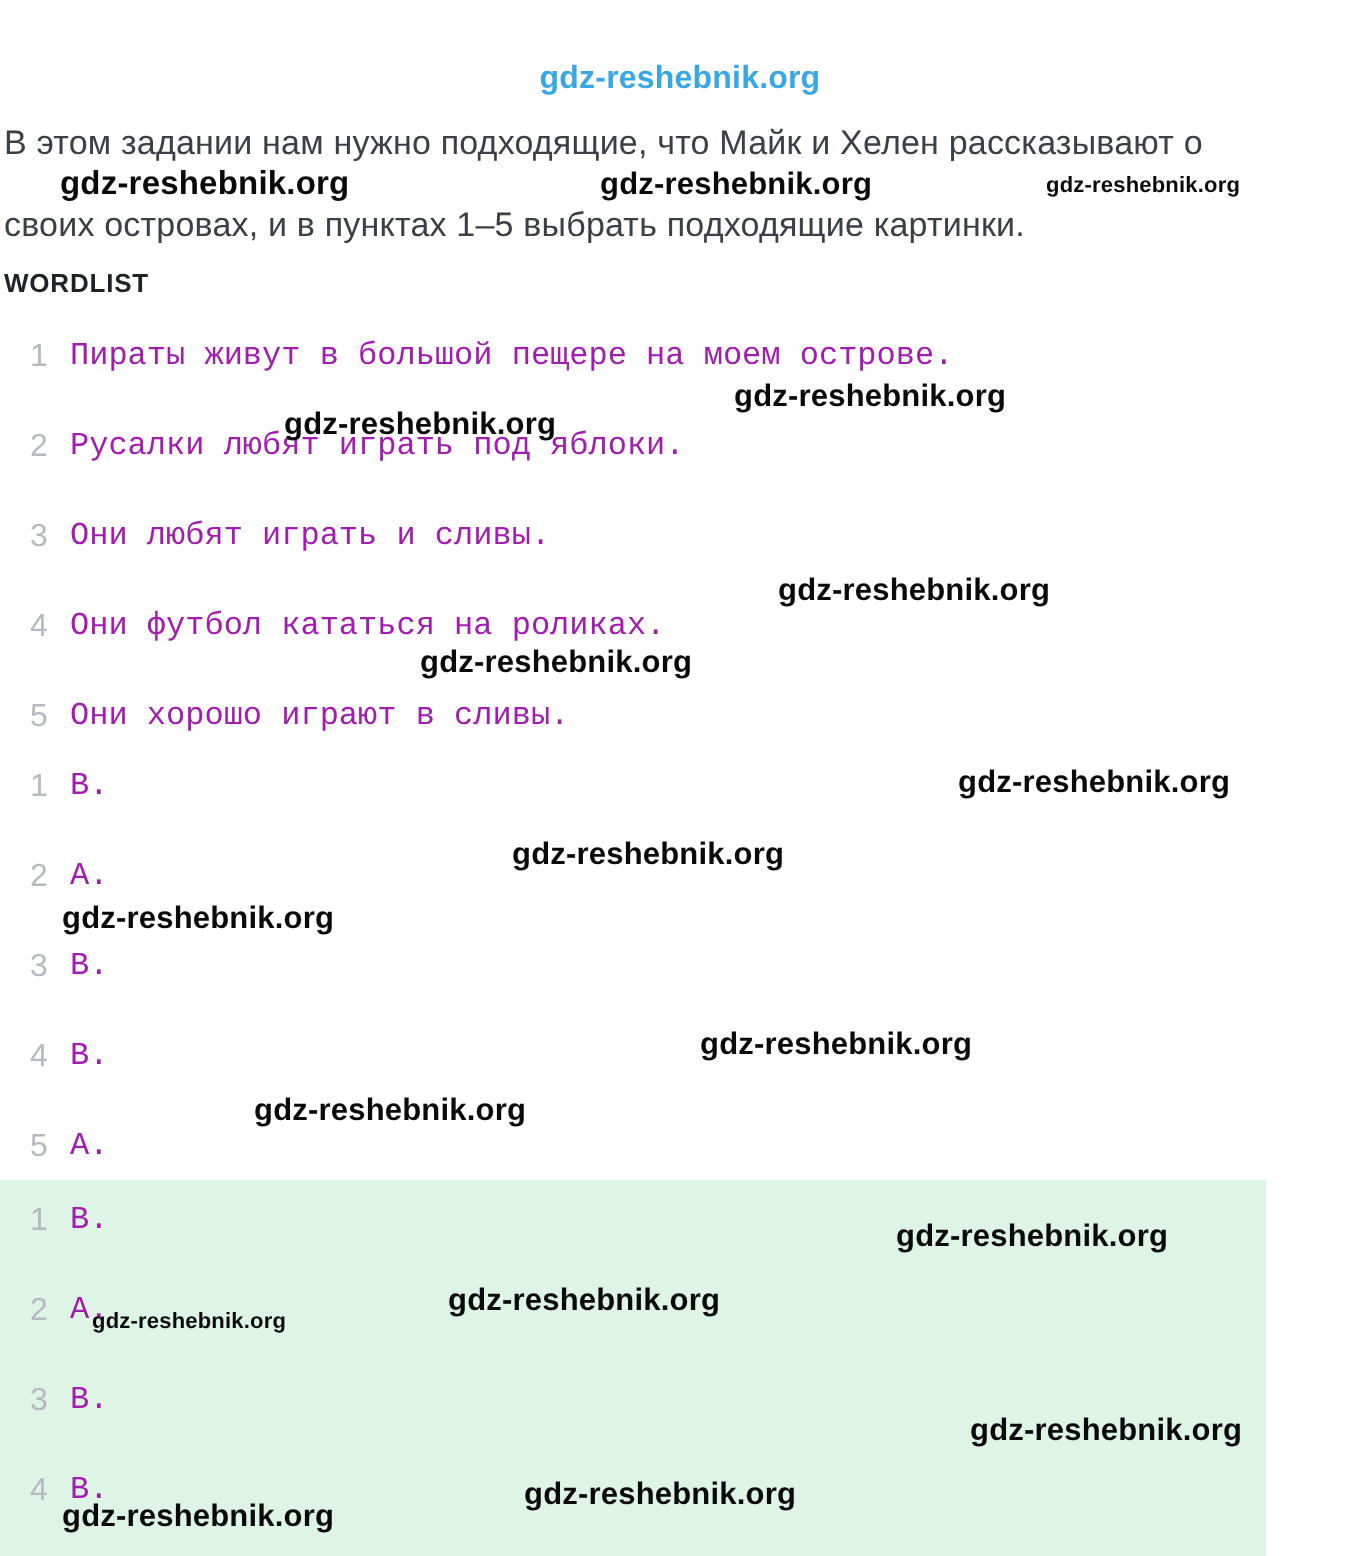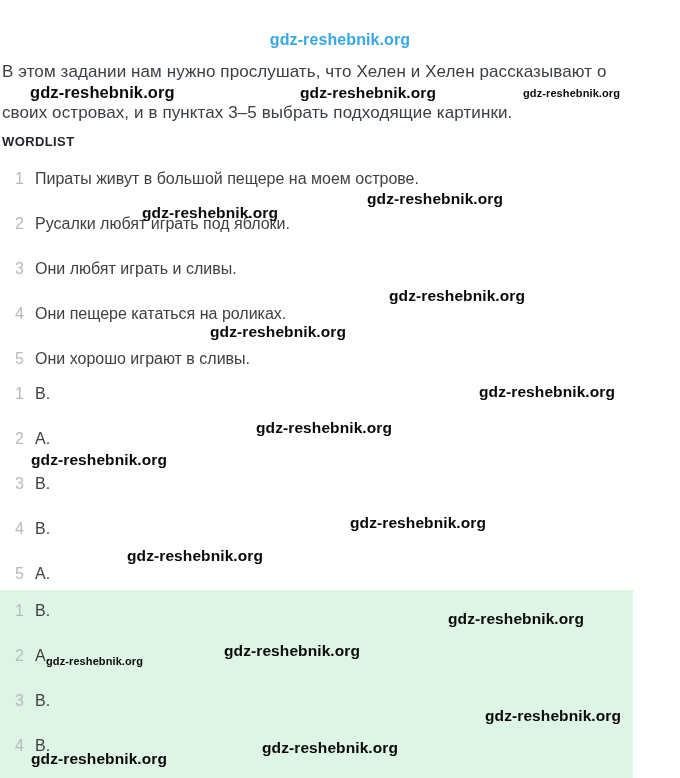--- a/index.html
+++ b/index.html
@@ -64,22 +64,23 @@
   .item .num {
     width: 20px;
     flex: 0 0 20px;
     font-size: 16px;
     line-height: 17px;
     color: #b6bac0;
   }
   .item .txt {
     font-size: 16px;
     line-height: 17px;
-    color: #404040;
+    color: #a21caf;
     white-space: nowrap;
+    font-family: Liberation Mono, monospace;
   }
   
   .highlight-block {
     position: absolute;
     left: 0; top: 562px;
     width: 633px;
     height: 216px;
     background: #def4e4;
     padding-top: 12px;
     box-sizing: border-box;
@@ -105,42 +106,42 @@
   <span class="wm" style="left:350px; top:486px;">gdz-reshebnik.org</span>
   <span class="wm" style="left:127px; top:519px;">gdz-reshebnik.org</span>
   <span class="wm" style="left:448px; top:582px;">gdz-reshebnik.org</span>
   <span class="wm" style="left:224px; top:614px;">gdz-reshebnik.org</span>
   <span class="wm wm-sm" style="left:46px; top:627px;">gdz-reshebnik.org</span>
   <span class="wm" style="left:485px; top:679px;">gdz-reshebnik.org</span>
   <span class="wm" style="left:262px; top:711px;">gdz-reshebnik.org</span>
   <span class="wm" style="left:31px; top:722px;">gdz-reshebnik.org</span>
 
   <div class="intro">
-    <div class="intro-line">В этом задании нам нужно прослушать, что Хелен и Хелен рассказывают о</div>
-    <div class="intro-line">своих островах, и в пунктах 3–5 выбрать подходящие картинки.</div>
+    <div class="intro-line">В этом задании нам нужно подходящие, что Майк и Хелен рассказывают о</div>
+    <div class="intro-line">своих островах, и в пунктах 1–5 выбрать подходящие картинки.</div>
   </div>
 
   <div class="wordlist-title">WORDLIST</div>
 
   <div class="list-block wordlist-block">
     <div class="item">
       <span class="num">1</span>
       <span class="txt">Пираты живут в большой пещере на моем острове.</span>
     </div>
     <div class="item">
       <span class="num">2</span>
       <span class="txt">Русалки любят играть под яблоки.</span>
     </div>
     <div class="item">
       <span class="num">3</span>
       <span class="txt">Они любят играть и сливы.</span>
     </div>
     <div class="item">
       <span class="num">4</span>
-      <span class="txt">Они пещере кататься на роликах.</span>
+      <span class="txt">Они футбол кататься на роликах.</span>
     </div>
     <div class="item">
       <span class="num">5</span>
       <span class="txt">Они хорошо играют в сливы.</span>
     </div>
   </div>
 
   <div class="list-block answers-block">
     <div class="item">
       <span class="num">1</span>

